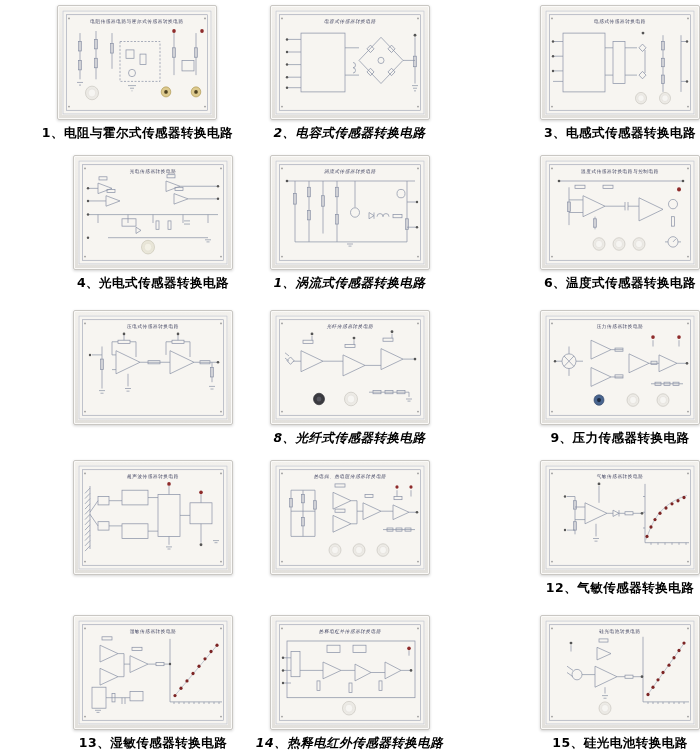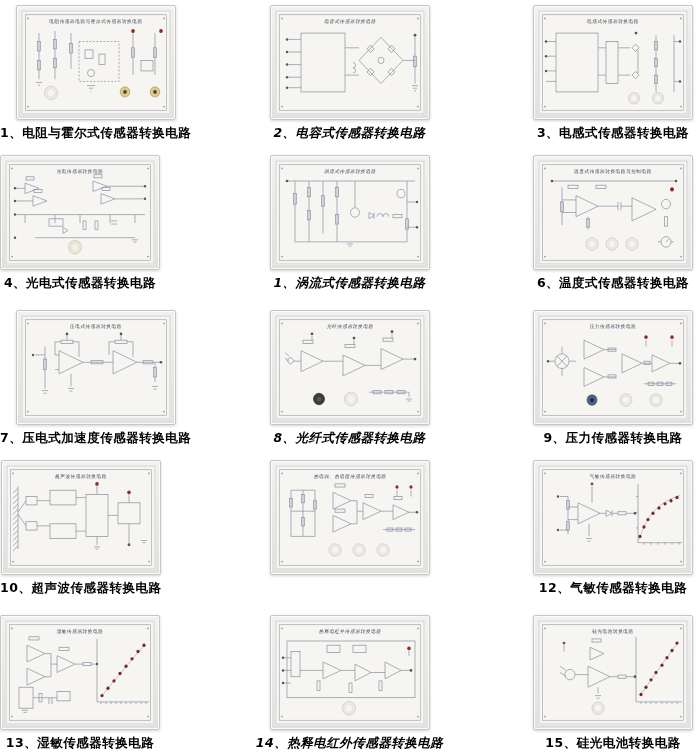--- a/index.html
+++ b/index.html
@@ -1,21 +1,21 @@
 <!DOCTYPE html>
 <html><head>
 <meta charset="utf-8">
 <style>
   html,body{margin:0;padding:0;}
   body{width:700px;height:756px;background:#ffffff;font-family:"DejaVu Sans",sans-serif;}
   .grid{display:grid;grid-template-columns:233px 233px 234px;grid-template-rows:150px 155px 150px 155px 146px;width:700px;height:756px;}
   .cell{display:flex;flex-direction:column;box-sizing:border-box;padding-top:5px;}
-  .cell.c1{align-items:flex-start;}
+  .cell.c1{align-items:flex-end;}
   .cell.c2{align-items:center;font-style:italic;}
-  .cell.c3{align-items:flex-end;padding-right:7px;}
+  .cell.c3{align-items:flex-end;padding-right:0;}
   .unit{display:flex;flex-direction:column;align-items:center;}
   .panel{width:160px;height:115px;background:linear-gradient(180deg,#f3f1ed,#e2e0dc);border:1px solid #c9c7c3;border-radius:2px;box-shadow:0 1px 3px rgba(0,0,0,0.18),inset 0 0 0 1px #fbfaf8;position:relative;padding:4px;box-sizing:border-box;}
   .face{width:100%;height:100%;background:#f7f5f1;position:relative;}
   svg.schem{position:absolute;left:0;top:0;width:100%;height:100%;}
   .caption{font-weight:bold;font-size:12.5px;letter-spacing:0.5px;color:#000;white-space:nowrap;line-height:1.1;margin-top:6px;}
 </style>
 </head>
 <body>
 
 <div class="grid">
@@ -343,21 +343,20 @@
             </g>
             <g fill="#555">
               <circle cx="12" cy="38" r="1.2"></circle>
                 <circle cx="140" cy="45" r="1.3"></circle>
                 <circle cx="46" cy="18" r="1.3"></circle>
                 <circle cx="100" cy="18" r="1.3"></circle>
             </g>
           </svg>
         </div>
       </div>
-      <div class="caption">7、压电式加速度传感器转换电路</div>
     </div>
   </div>
 
   <div class="cell c2">
     <div class="unit">
       <div class="panel">
         <div class="face">
           <svg class="schem" viewBox="0 0 150 100" preserveAspectRatio="none">
             <rect x="1" y="1" width="148" height="98" fill="none" stroke="#c6c9d2" stroke-width="0.8"></rect>
             <rect x="4.5" y="4.5" width="141" height="91" fill="none" stroke="#9aa0b2" stroke-width="0.6"></rect>
@@ -486,21 +485,20 @@
             <g fill="#8e2b2b">
               <circle cx="91" cy="18" r="1.8"></circle>
                 <circle cx="123" cy="26" r="1.8"></circle>
             </g>
             <g fill="#555">
                 <circle cx="123" cy="76" r="1.4"></circle>
               </g>
           </svg>
         </div>
       </div>
-      <div class="caption">10、超声波传感器转换电路</div>
     </div>
   </div>
 
   <div class="cell c2">
     <div class="unit">
       <div class="panel">
         <div class="face">
           <svg class="schem" viewBox="0 0 150 100" preserveAspectRatio="none">
             <rect x="1" y="1" width="148" height="98" fill="none" stroke="#c6c9d2" stroke-width="0.8"></rect>
             <rect x="4.5" y="4.5" width="141" height="91" fill="none" stroke="#9aa0b2" stroke-width="0.6"></rect>

